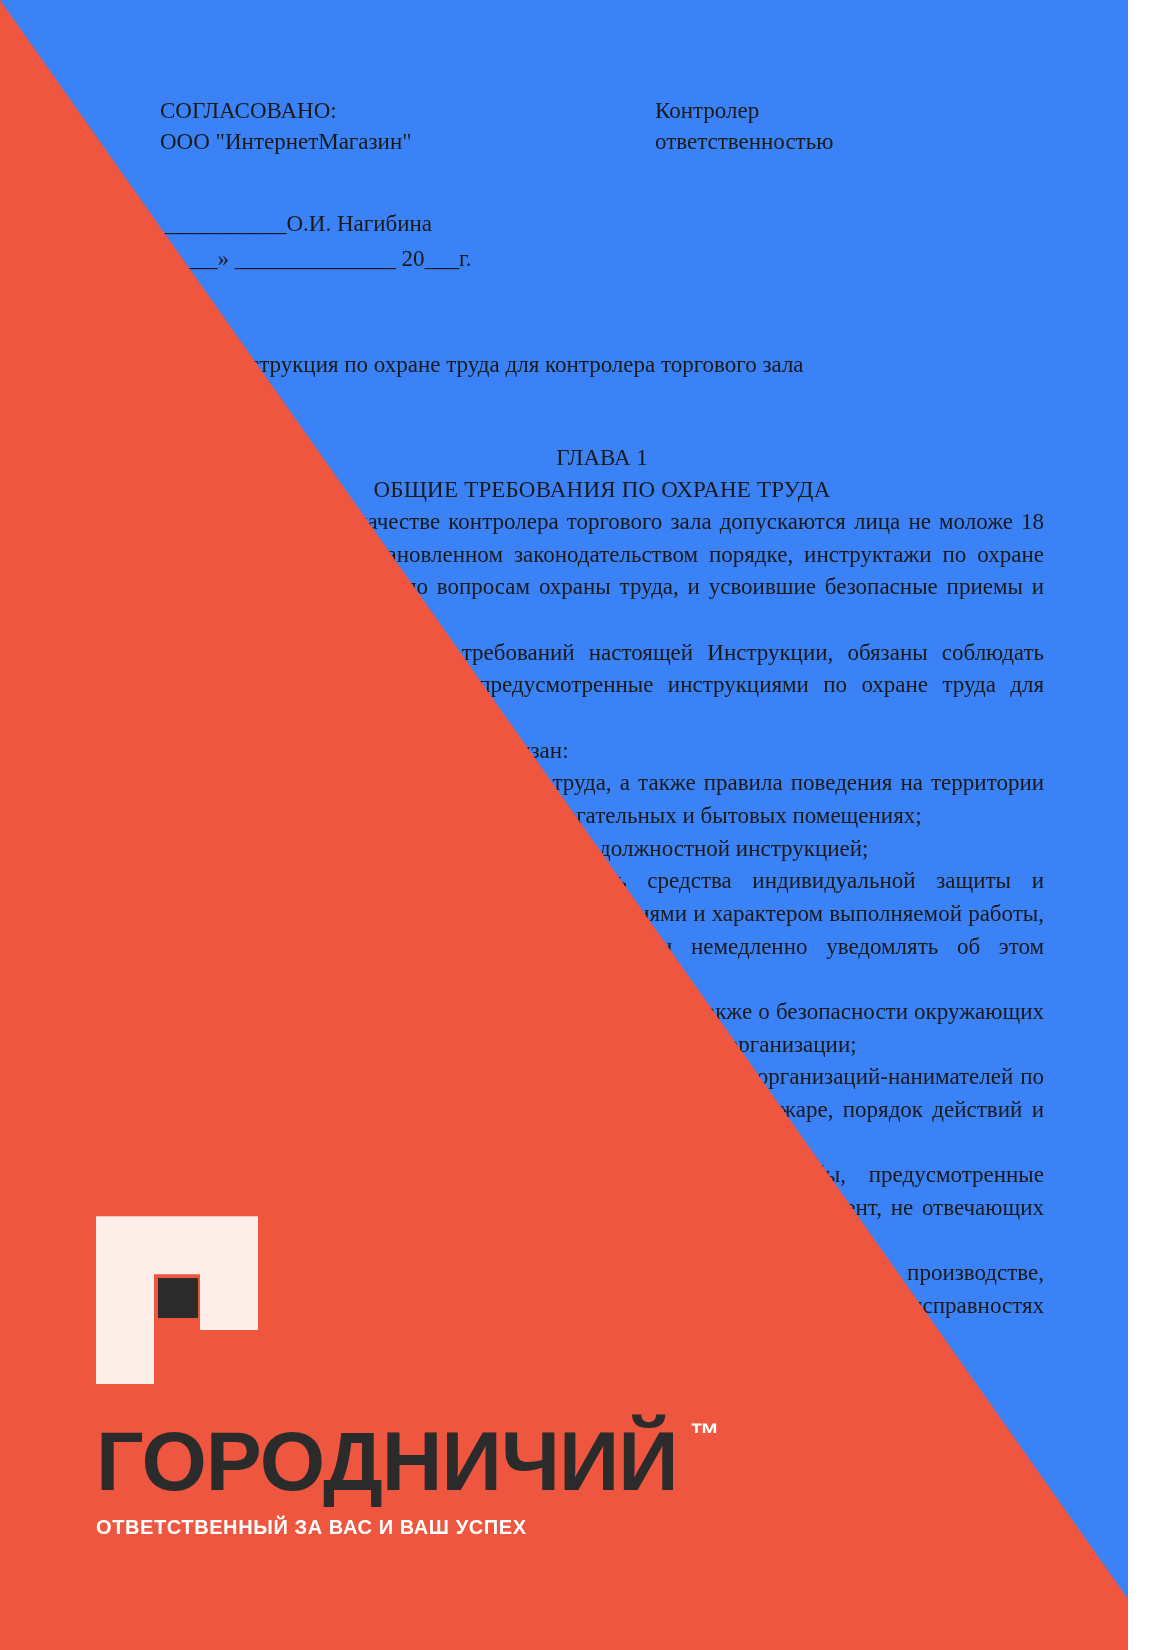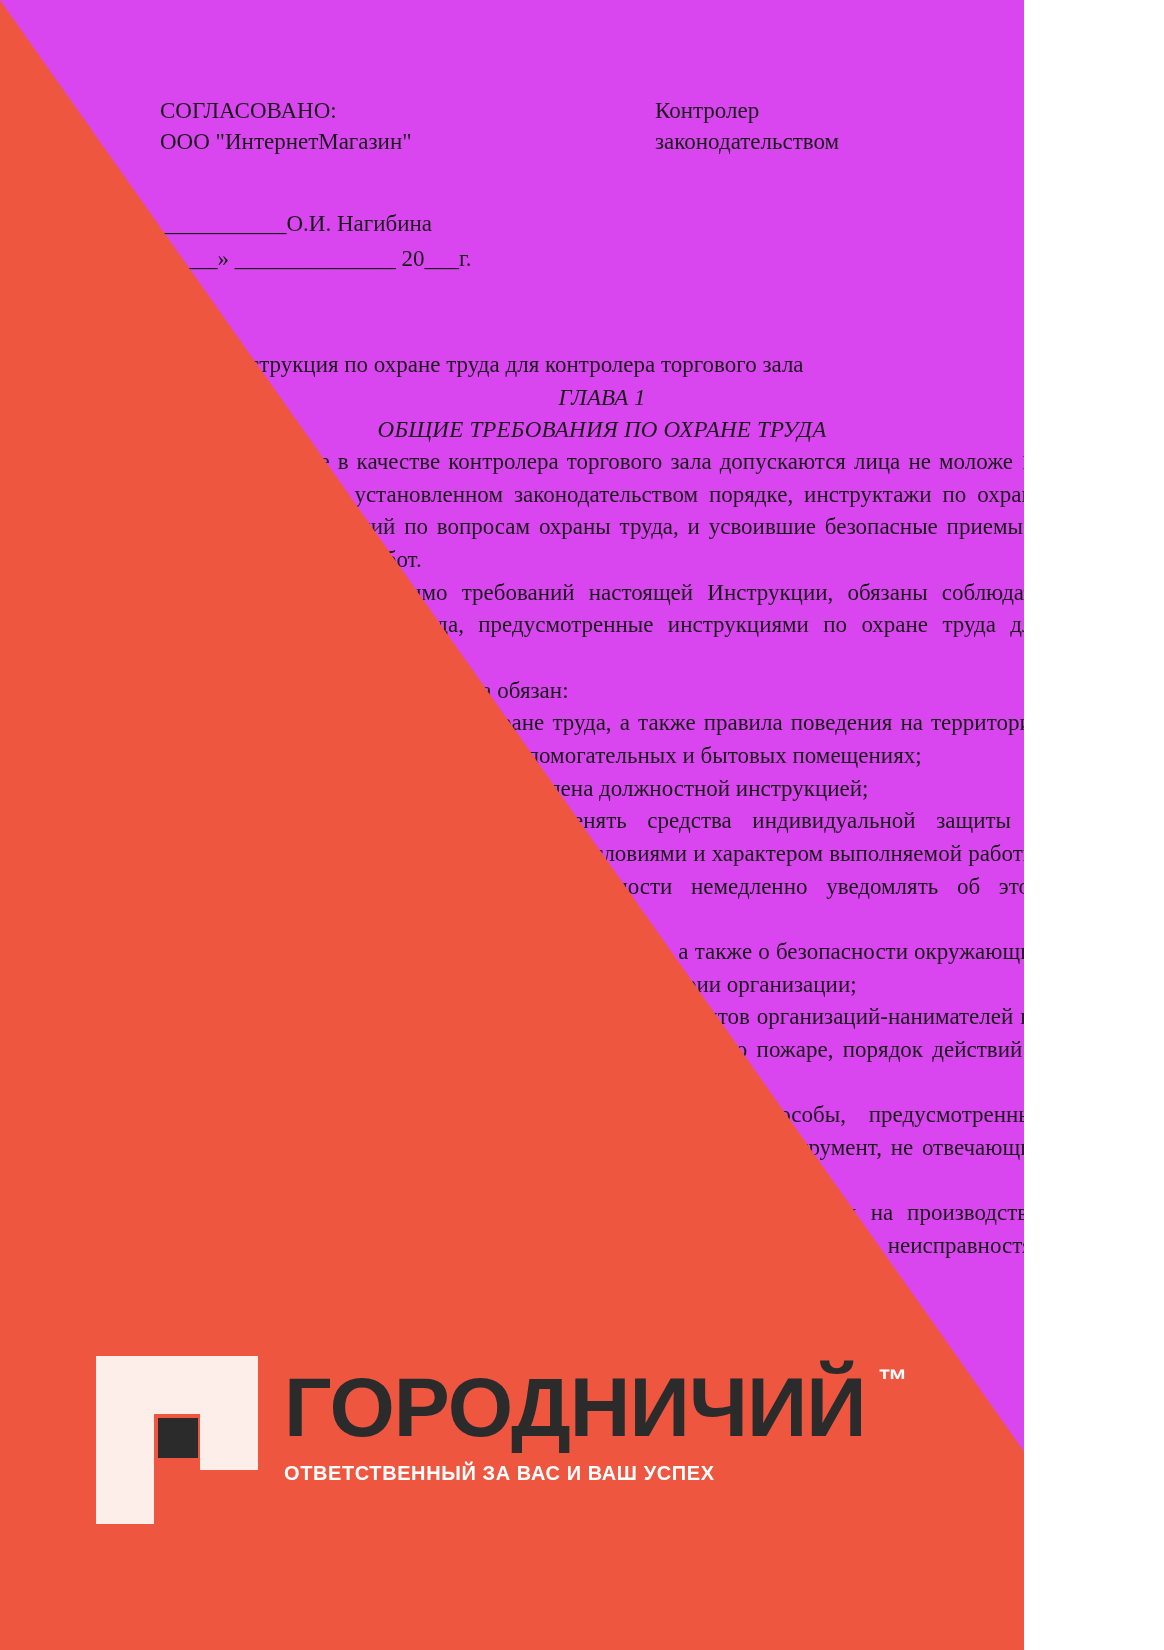--- a/index.html
+++ b/index.html
@@ -5,24 +5,24 @@
   html, body {
     margin: 0;
     padding: 0;
     background: #ffffff;
   }
   body {
     font-family: "Liberation Serif", serif;
   }
   .page {
     position: relative;
-    width: 1024px;
+    width: 1128px;
     height: 1650px;
     overflow: hidden;
-    background: #d946ef;
+    background: #3b82f6;
   }
 
   
   .doc {
     position: absolute;
     left: 0;
     top: 0;
     width: 1164px;
     height: 1650px;
     box-sizing: border-box;
@@ -58,25 +58,25 @@
   .doc-title {
     margin-top: 74px;
     font-size: 23px;
     line-height: 1.45;
     text-align: justify;
     text-indent: 60px;
     color: #1a1a1a;
   }
 
   .chapter {
+    margin-top: 60px;
     text-align: center;
     font-size: 23px;
     line-height: 1.4;
     color: #1a1a1a;
-    font-style: italic;
   }
   .chapter .chapter-name {
     letter-spacing: 0.2px;
   }
 
   .body-text p {
     margin: 0;
     font-size: 23px;
     line-height: 1.42;
     text-align: justify;
@@ -93,24 +93,25 @@
     height: 1650px;
     background: #ef5640;
     clip-path: polygon(0 0, 0 1650px, 1164px 1650px);
     pointer-events: none;
   }
 
   
   .logo-block {
     position: absolute;
     left: 96px;
-    bottom: 126px;
+    bottom: 111px;
     display: flex;
     align-items: flex-start;
     gap: 26px;
+    flex-direction: column;
   }
   .logo-mark {
     position: relative;
     width: 162px;
     height: 168px;
   }
   .logo-mark .lm-outer {
     position: absolute;
     left: 0;
     top: 0;
@@ -177,21 +178,21 @@
 
     <div class="approvals">
       <div class="approval-col left">
         <div class="approval-line">СОГЛАСОВАНО:</div>
         <div class="approval-line">ООО "ИнтернетМагазин"</div>
         <div class="sign">___________О.И. Нагибина</div>
         <div class="date">«____»  ______________  20___г.</div>
       </div>
       <div class="approval-col right">
         <div class="approval-line">Контролер</div>
-        <div class="approval-line">законодательством</div>
+        <div class="approval-line">ответственностью</div>
       </div>
     </div>
 
     <div class="doc-title">Инструкция  по  охране  труда  для контролера торгового зала</div>
 
     <div class="chapter">
       <div>ГЛАВА 1</div>
       <div class="chapter-name">ОБЩИЕ ТРЕБОВАНИЯ ПО ОХРАНЕ ТРУДА</div>
     </div>
 

